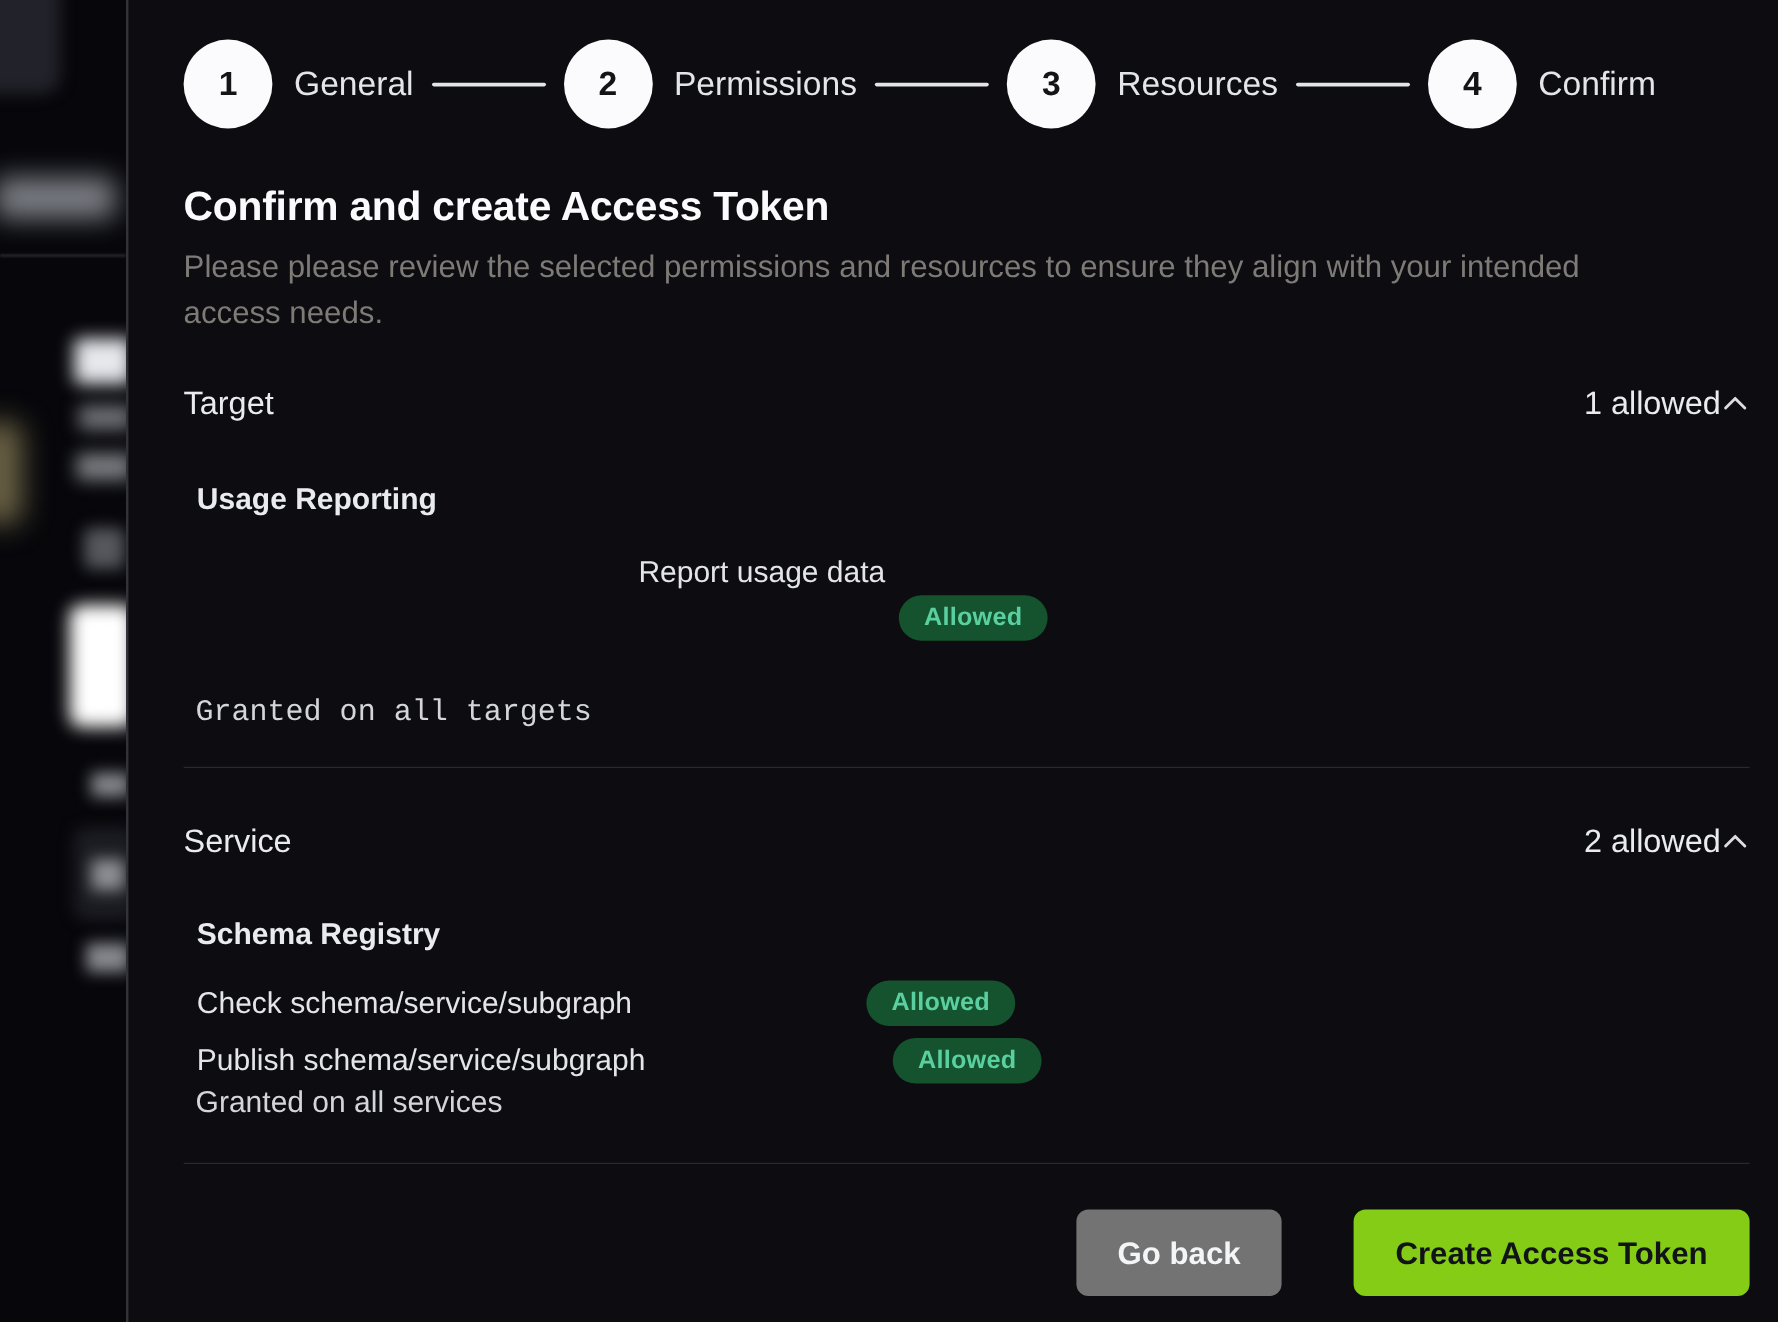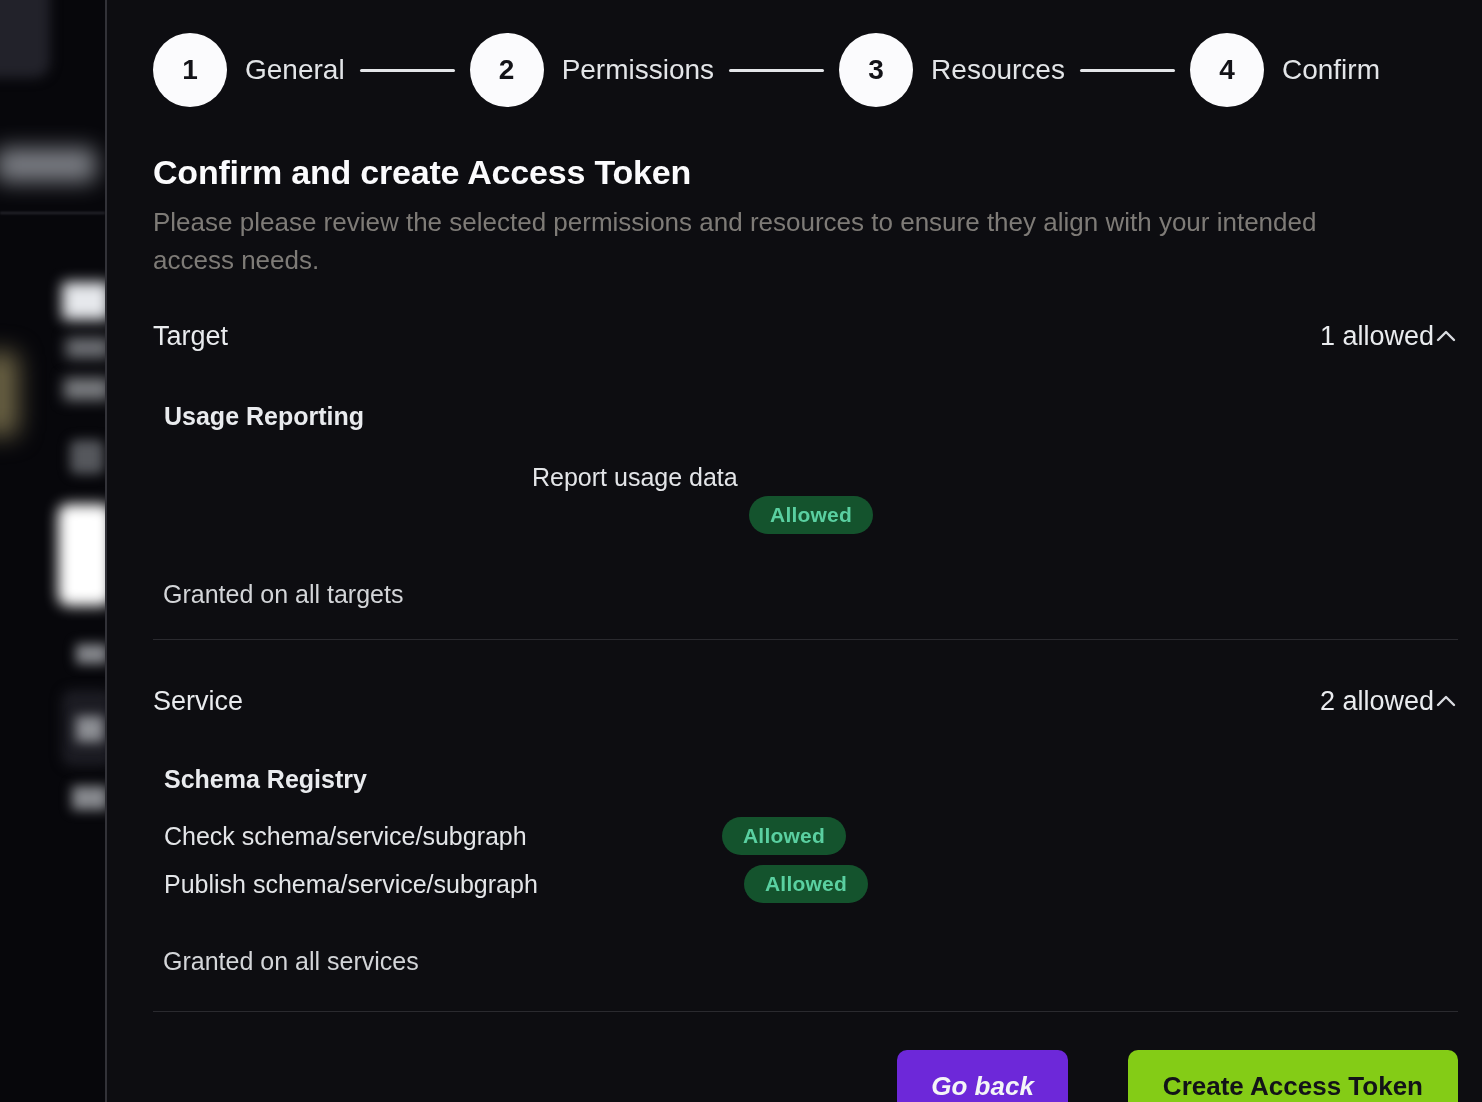--- a/index.html
+++ b/index.html
@@ -71,31 +71,31 @@
   .pr-s2 { margin-top: 10px; gap: 22px; }
   .perm-label { width: 558px; font-size: 25px; color: #e3e5e8; line-height: 38px; }
   .badge {
     display: inline-flex; align-items: center; justify-content: center;
     height: 38px; padding: 0 21px; border-radius: 19px;
     background: #14532d; color: #5ad0a1;
     font-size: 21px; font-weight: 700; letter-spacing: .2px;
   }
 
   .granted-note { font-size: 25px; color: #d3d5d8; line-height: 32px; margin-left: 10px; }
-  .gn-target { margin-top: 44px; }
-  .gn-service { margin-top: 42px; }
+  .gn-target { margin-top: 44px; font-family: Liberation Mono, monospace; }
+  .gn-service { }
 
   .divider { border: none; border-top: 1px solid #2a2a2f; }
   .dv-1 { margin-top: 29px; }
   .dv-2 { margin-top: 34px; }
 
   
   .footer { margin-top: 38px; display: flex; justify-content: flex-end; align-items: center; gap: 31px; }
   .btn { height: 72px; border: none; border-radius: 10px; font-family: inherit; font-size: 26px; font-weight: 700; cursor: pointer; }
-  .btn-secondary { background: #6d28d9; color: #f4f5f7; padding: 0 34px; font-style: italic; }
+  .btn-secondary { background: #737373; color: #f4f5f7; padding: 0 34px; }
   .btn-primary { background: #84cc16; color: #121318; padding: 0 35px; margin-left: 29px; }
 </style>
 </head>
 <body>
 
 <div class="stage">
 
   <div class="backdrop">
     <div class="blob b1"></div>
     <div class="blob b2"></div>

